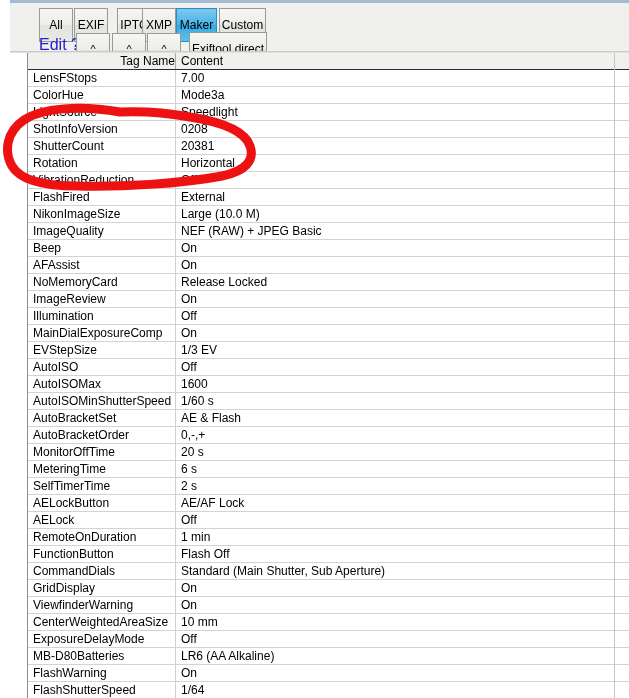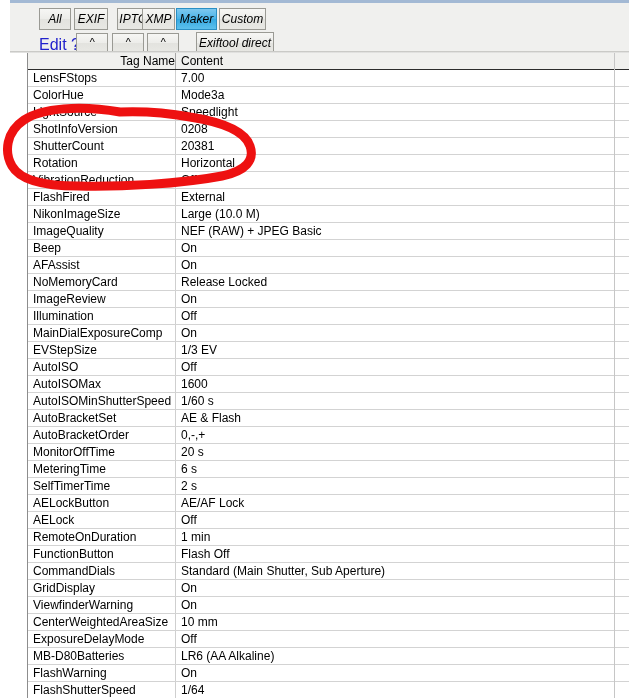--- a/index.html
+++ b/index.html
@@ -58,27 +58,26 @@
     position: absolute;
     box-sizing: border-box;
     background: linear-gradient(to bottom, #f6f6f4 0%, #ededea 48%, #e3e3df 52%, #e8e8e4 100%);
     border: 1px solid #9a9a94;
     border-radius: 0;
     font-family: "Liberation Sans", sans-serif;
     font-size: 12px;
     color: #000000;
     text-align: center;
     line-height: 1;
-    padding: 4px;
+    padding: 16px;
     display: flex;
     align-items: center;
     justify-content: center;
     cursor: default;
     white-space: nowrap;
-    font-style: italic;
   }
   .btn.selected {
     background: linear-gradient(to bottom, #7ec8ef 0%, #48b3e8 50%, #36a9e2 51%, #5dc0ec 100%);
     border: 1px solid #2a8fc4;
     color: #000000;
     text-align: center;
   }
   .btn .caret {
     font-family: "Liberation Sans", sans-serif;
     font-size: 11px;
@@ -100,21 +99,21 @@
     left: 29px; top: 33px;
     font-family: "Liberation Sans", sans-serif;
     font-size: 16px;
     color: #2222cc;
     cursor: default;
     white-space: nowrap;
   }
   #btn-up1 { left: 66px;  top: 30px; width: 32px; height: 20px; }
   #btn-up2 { left: 102px; top: 30px; width: 32px; height: 20px; }
   #btn-up3 { left: 137px; top: 30px; width: 32px; height: 20px; }
-  #btn-exiftool { left: 179px; top: 29px; width: 78px; height: 22px; margin-left: 7px; }
+  #btn-exiftool { left: 179px; top: 29px; width: 78px; height: 22px; }
 
   
   .table-wrap {
     position: absolute;
     left: 10px; top: 53px;
     width: 619px; height: 645px;
     background: #ffffff;
     box-sizing: border-box;
     overflow: hidden;
   }

